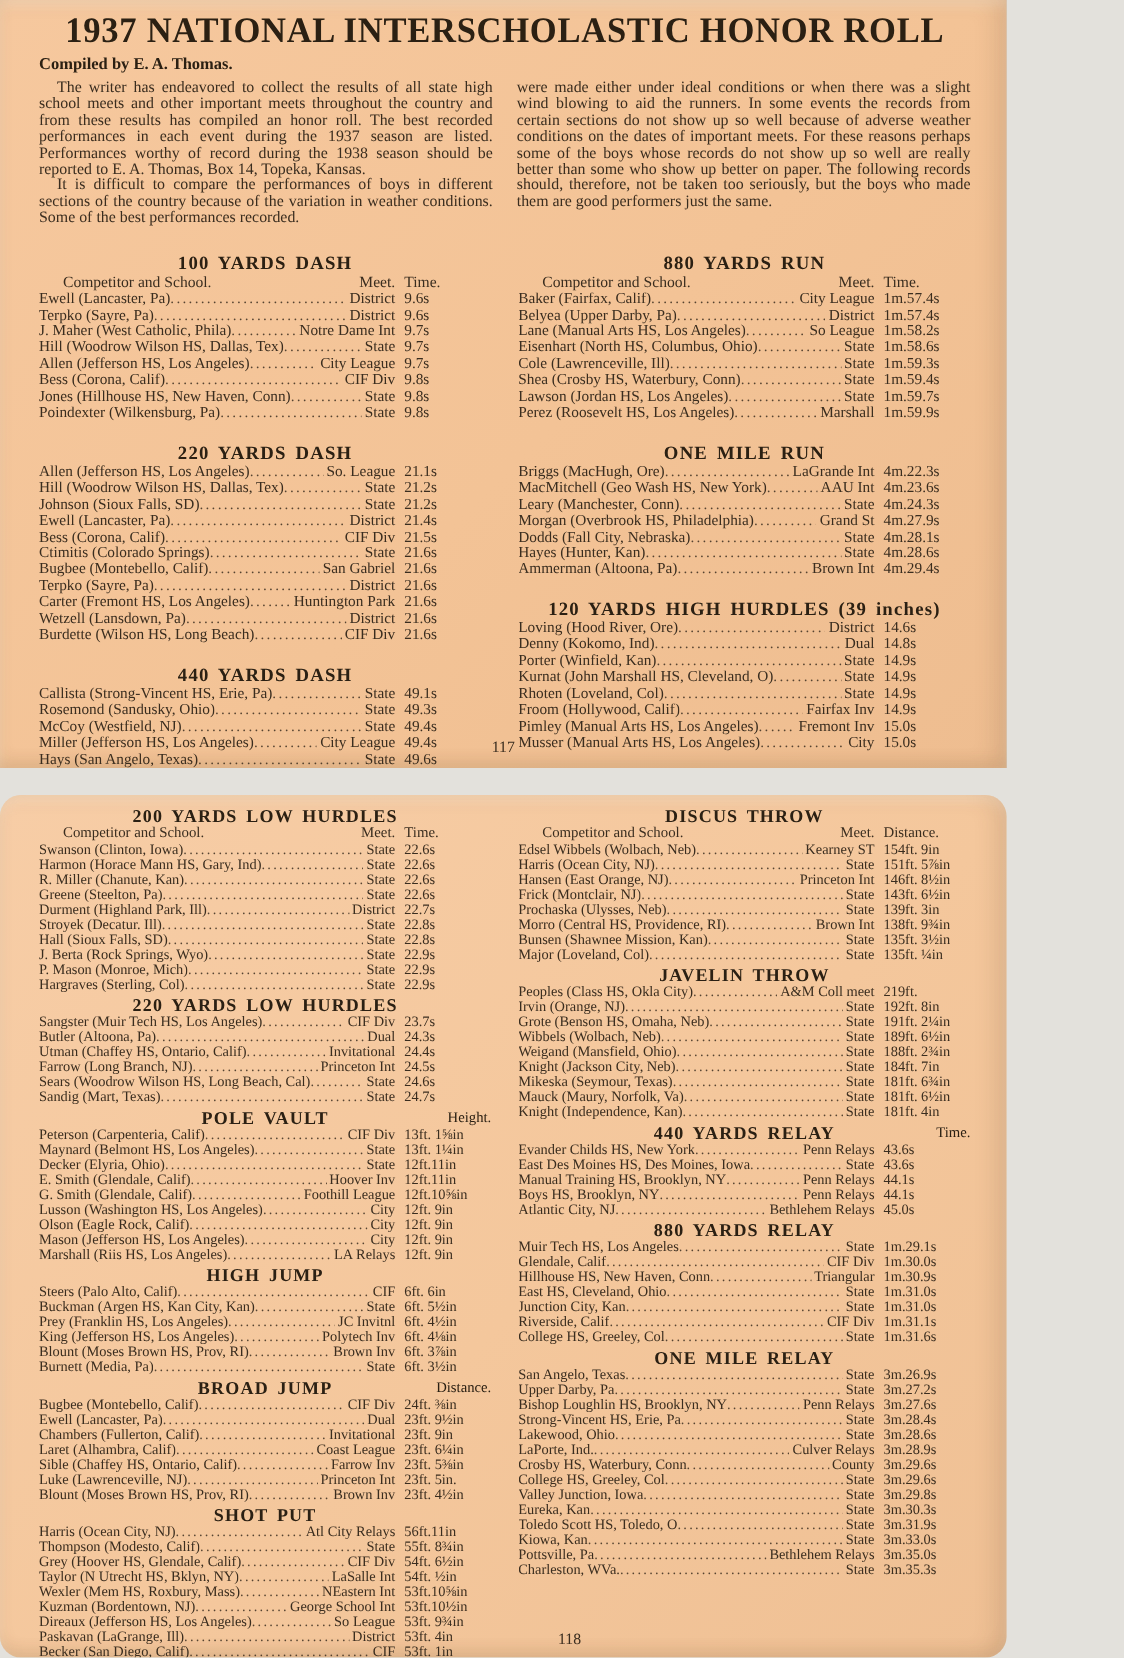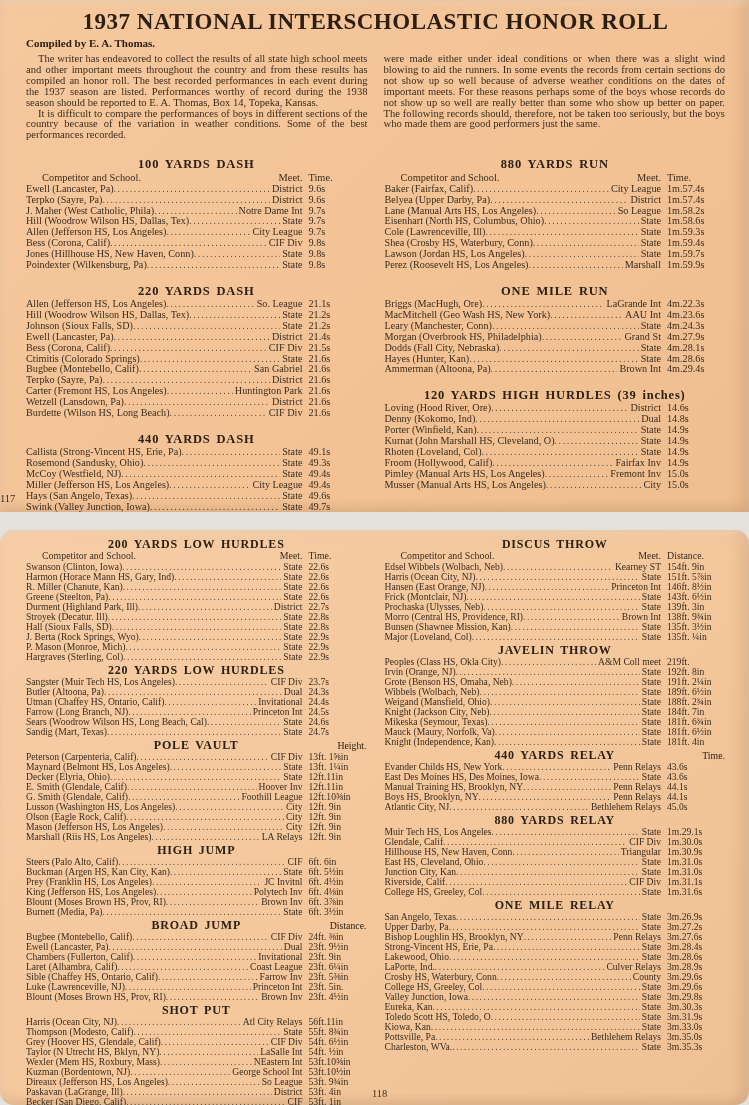--- a/index.html
+++ b/index.html
@@ -2,21 +2,21 @@
 <html><head>
 <meta charset="utf-8">
 <style>
   html,body{margin:0;padding:0;}
   body{
     width:749px;height:1105px;overflow:hidden;
     background:#e3e1dc;
     font-family:"Liberation Serif","DejaVu Serif",serif;
     color:#3a2d1f;
   }
-  .canvas{width:749px;height:1105px;position:relative;}
+  .canvas{width:671px;height:1105px;position:relative;}
   .page{
     position:relative;
     background:linear-gradient(135deg,#f6c89e 0%,#f3c396 55%,#eebd90 100%);
     box-shadow:inset -8px 0 14px rgba(90,60,30,.12), inset 0 -5px 10px rgba(90,60,30,.08), inset 0 4px 8px rgba(255,240,220,.4);
     overflow:hidden;
     padding:6px 24px 4px 26px;
     box-sizing:border-box;
   }
   .page-top{height:512px;}
   .page-gap{height:18px;background:#e3e1dc;}
@@ -53,21 +53,21 @@
   .colhead .ch-meet{flex:0 0 auto;}
   .colhead .ch-val{flex:0 0 58px;padding-left:6px;font-size:inherit;}
   .row{display:flex;align-items:baseline;white-space:nowrap;font-size:10.2px;line-height:10.9px;}
   .page-bottom .row{font-size:9.6px;line-height:10px;}
   .row .name{flex:0 1 auto;overflow:hidden;}
   .row .dots{flex:1 1 0;min-width:4px;overflow:hidden;opacity:.85;}
   .row .dots::after{content:"..........................................................................................................";letter-spacing:1.5px;}
   .row .meet{flex:0 0 auto;padding-left:2px;}
   .row .val{flex:0 0 58px;padding-left:6px;}
   .page-num{
-    position:absolute;bottom:8px;left:0;right:0;
+    position:absolute;bottom:8px;left:0;right:0;text-align:center;
     font-size:10.5px;color:#3a2d1f;
   }
   .page-bottom .page-num{text-align:left;left:372px;bottom:6px;}
 </style>
 </head>
 <body>
 
 <div class="canvas">
 
   <div class="page page-top">

